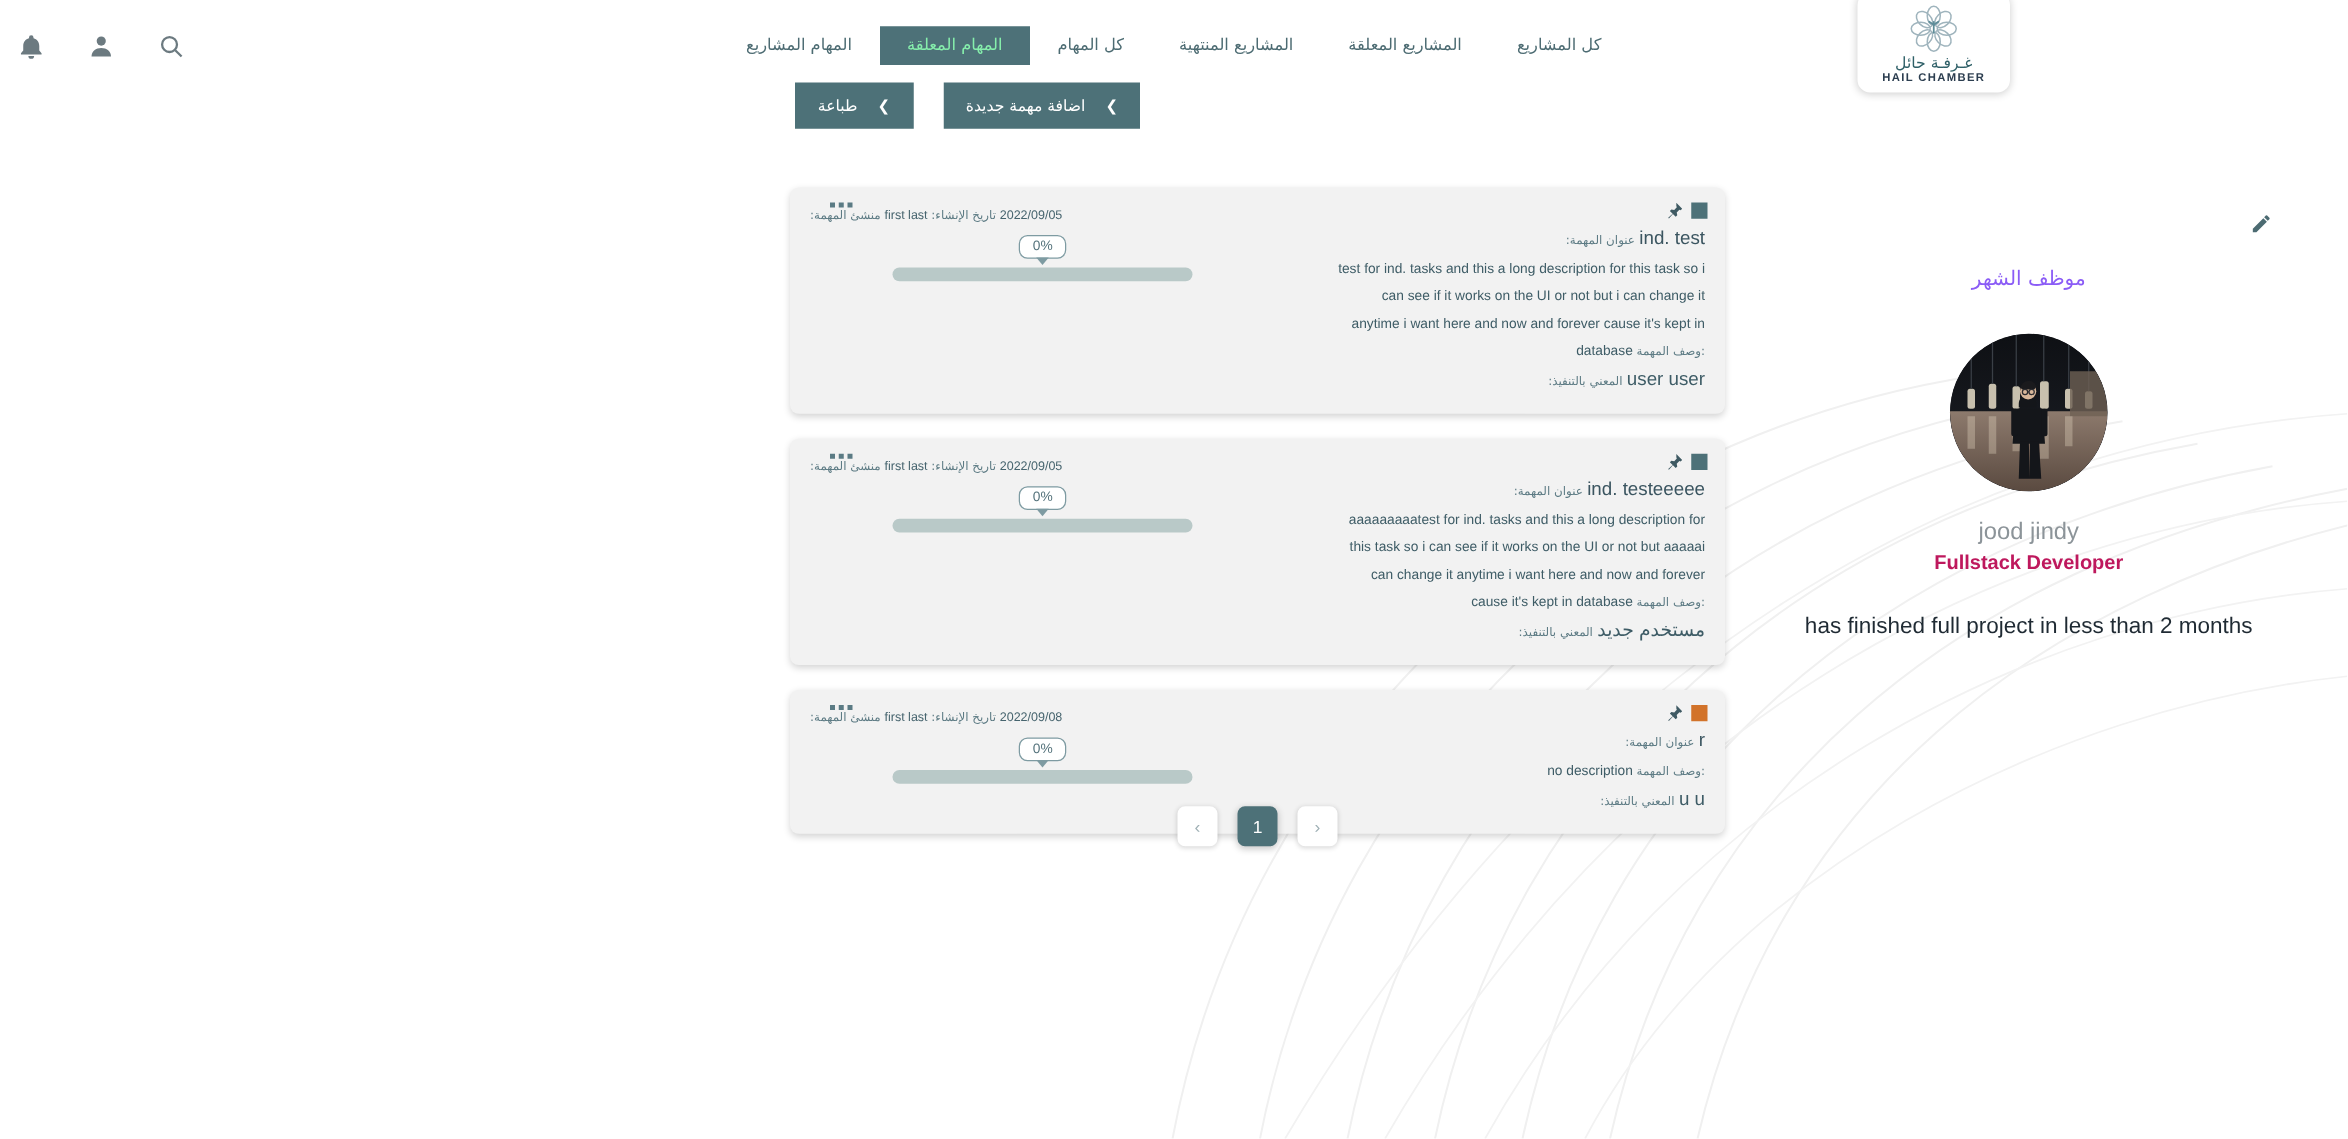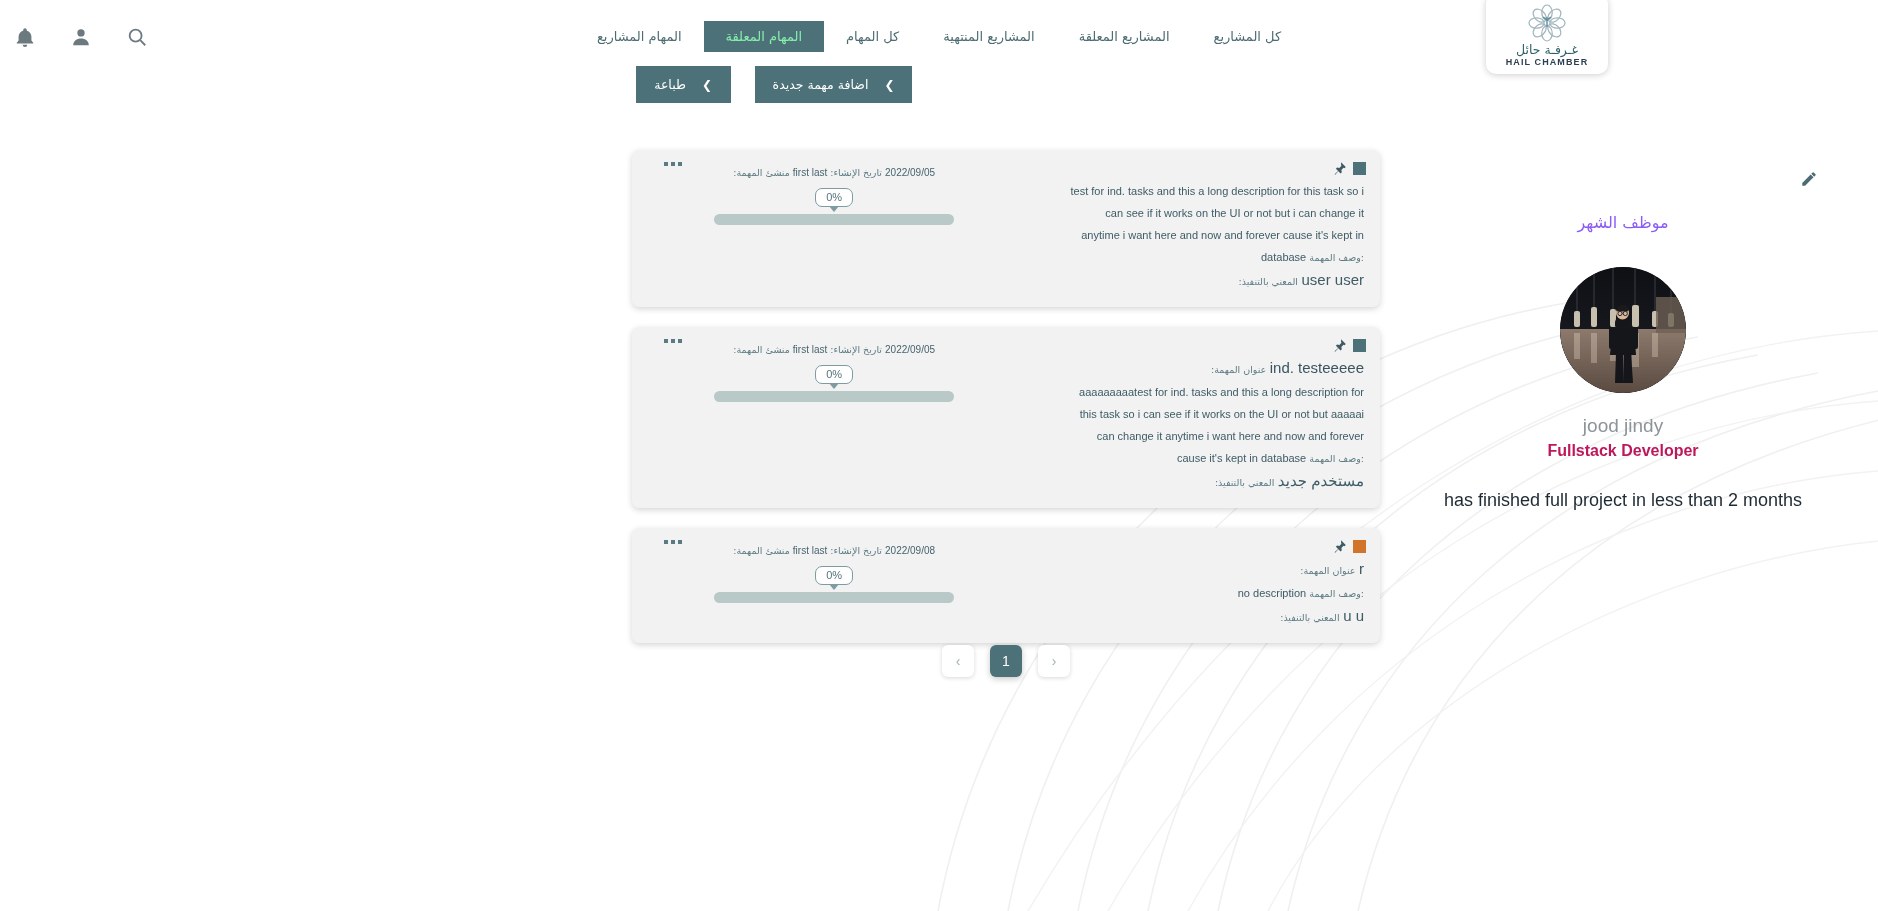--- a/index.html
+++ b/index.html
@@ -79,21 +79,21 @@
                color:#42606a; line-height:22px; }
   .fieldline.title { font-size:11px; }
   .fieldline.title .val { font-family:"Liberation Sans", sans-serif;
                           font-size:15px; color:#3b5560; }
   .lbl { font-family:"DejaVu Sans", sans-serif; font-size:9.5px; color:#5d7b84; }
   .val { font-family:"Liberation Sans", sans-serif; font-size:15px; color:#3e5c66; }
   .desc { font-family:"Liberation Sans", sans-serif; font-size:11px;
           color:#3e5c66; line-height:22px; text-align:right; direction:ltr;margin-left:38px; }
   .desc .lbl { direction:rtl; }
 
-  .meta { text-align:center; font-size:9.5px; color:#5d7b84;
+  .meta { text-align:left; font-size:9.5px; color:#5d7b84;
           font-family:"DejaVu Sans", sans-serif; line-height:14px; }
   .meta .mval { font-family:"Liberation Sans", sans-serif; font-size:10px; color:#46646e; }
 
   .progress-wrap { margin-top:8px; position:relative; display:flex;
                    flex-direction:column; align-items:center; }
   .bubble { position:relative; border:1px solid #7e9ba2; border-radius:7px;
             background:#fff; color:#55737c; font-size:11px;
             font-family:"Liberation Sans", sans-serif;
             padding:3px 10px; line-height:1; }
   .bubble::after { content:""; position:absolute; left:50%; top:100%;
@@ -242,20 +242,21 @@
               <path d="M14.5 2l7.5 7.5-2 2-1.6-.6-3.4 3.4.7 3.6-2 2-3.6-3.6L5 22l-.9-.9 5.7-5.1-3.6-3.6 2-2 3.6.7L15.1 7.7 14.5 6z"></path>
             </svg></span>
         </div>
         <div class="dots">
           <i></i>
           <i></i>
           <i></i>
         </div>
         <div class="card-body">
           <div class="col-right">
+            <div class="fieldline title"><span class="val">ind. test</span> <span class="lbl">عنوان المهمة:</span></div>
             <div class="desc"><span>test for ind. tasks and this a long description for this task so i can see if it works on the UI or not but i can change it anytime i want here and now and forever cause it's kept in database</span> <span class="lbl">وصف المهمة:</span></div>
             <div class="fieldline"><span class="val">user user</span> <span class="lbl">المعني بالتنفيذ:</span></div>
           </div>
           <div class="col-left">
             <div class="meta"><span class="mval">2022/09/05</span> <span>تاريخ الإنشاء:</span> <span class="mval">first last</span> <span>منشئ المهمة:</span></div>
             <div class="progress-wrap">
               <div class="bubble">0%</div>
               <div class="pbar">
                 <div class="pfill" style="width:0%"></div>
               </div>

